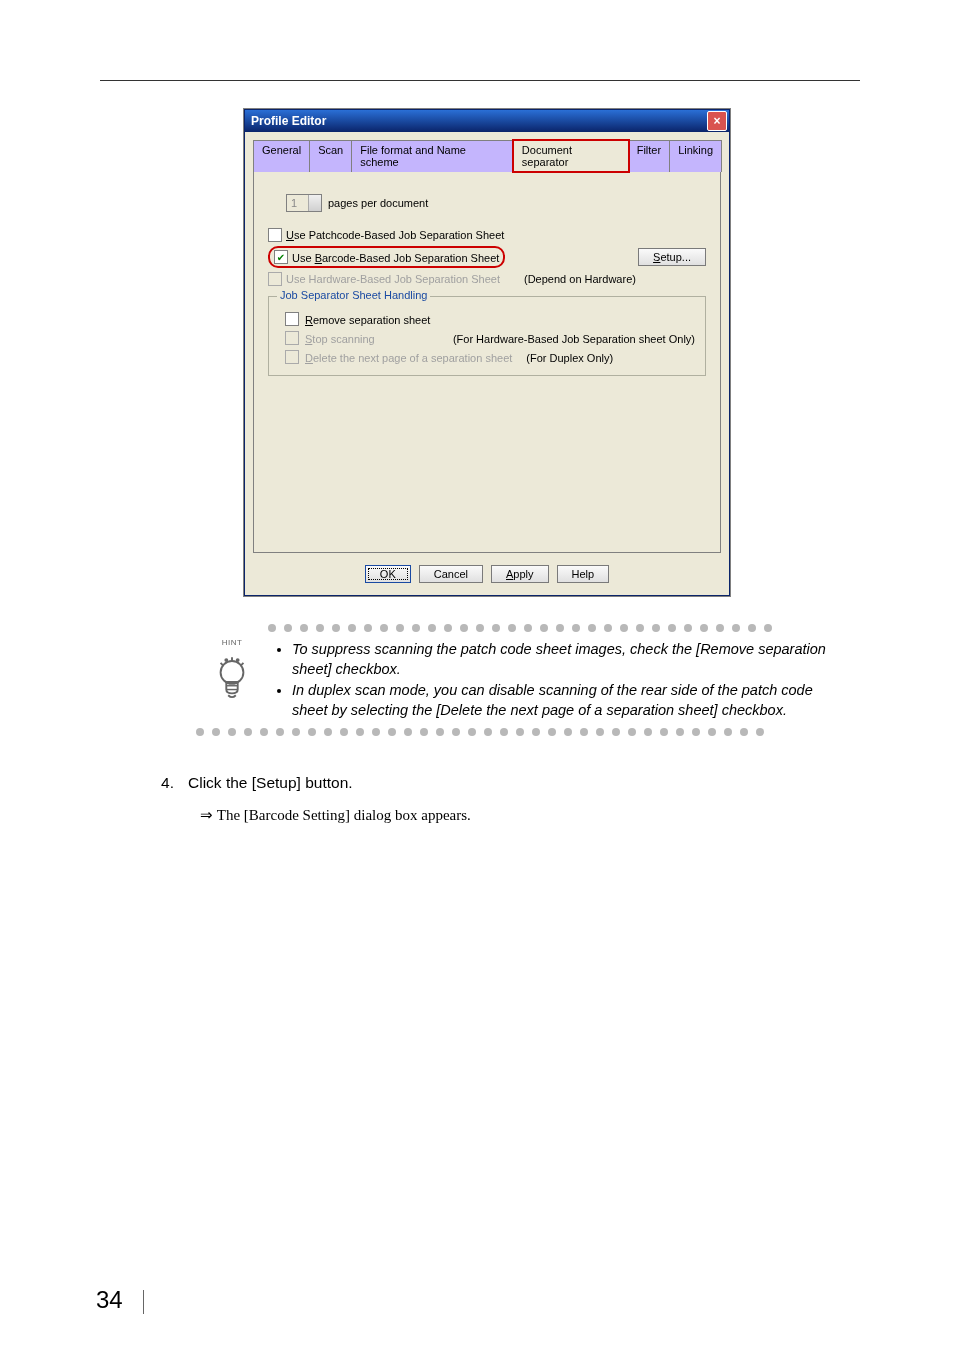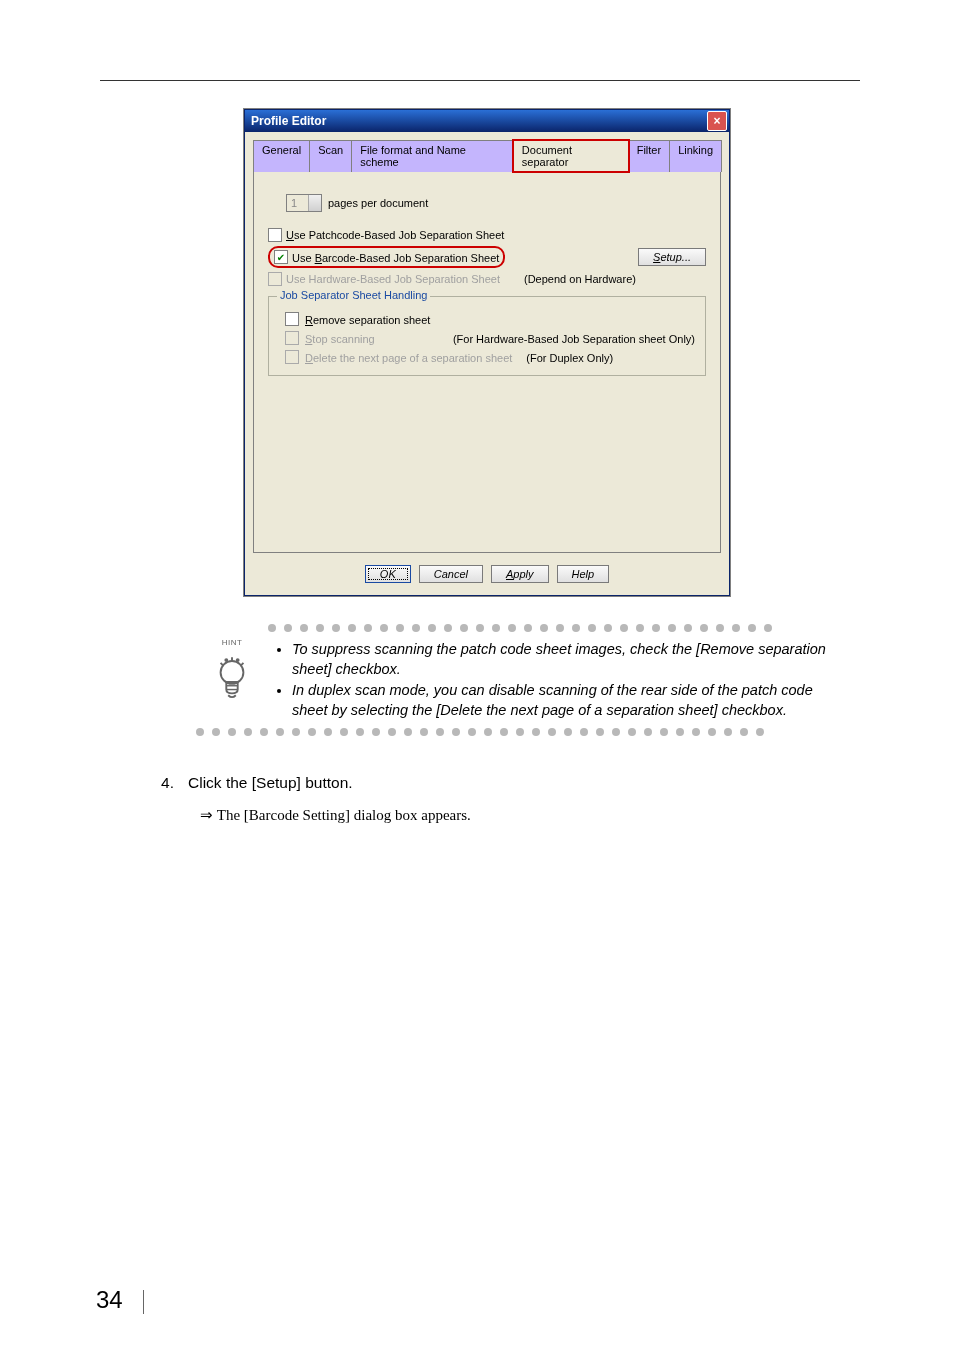--- a/index.html
+++ b/index.html
@@ -141,21 +141,20 @@
     padding: 2px 4px;
     display: inline-flex;
     align-items: flex-end;
   }
   .btn {
     border: 1px solid #7a7a7a;
     background: linear-gradient(#fafafa, #e0e0e0);
     padding: 2px 14px;
     font-size: 11px;
     font-family: Tahoma, Arial, sans-serif;
-    font-style: italic;
   }
   .btn.default {
     border: 1px solid #1a4aa2;
     outline: 1px dotted #000;
     outline-offset: -4px;
   }
   .groupbox {
     border: 1px solid #b0b0a0;
     margin-top: 10px;
     padding: 10px 10px 6px 16px;

